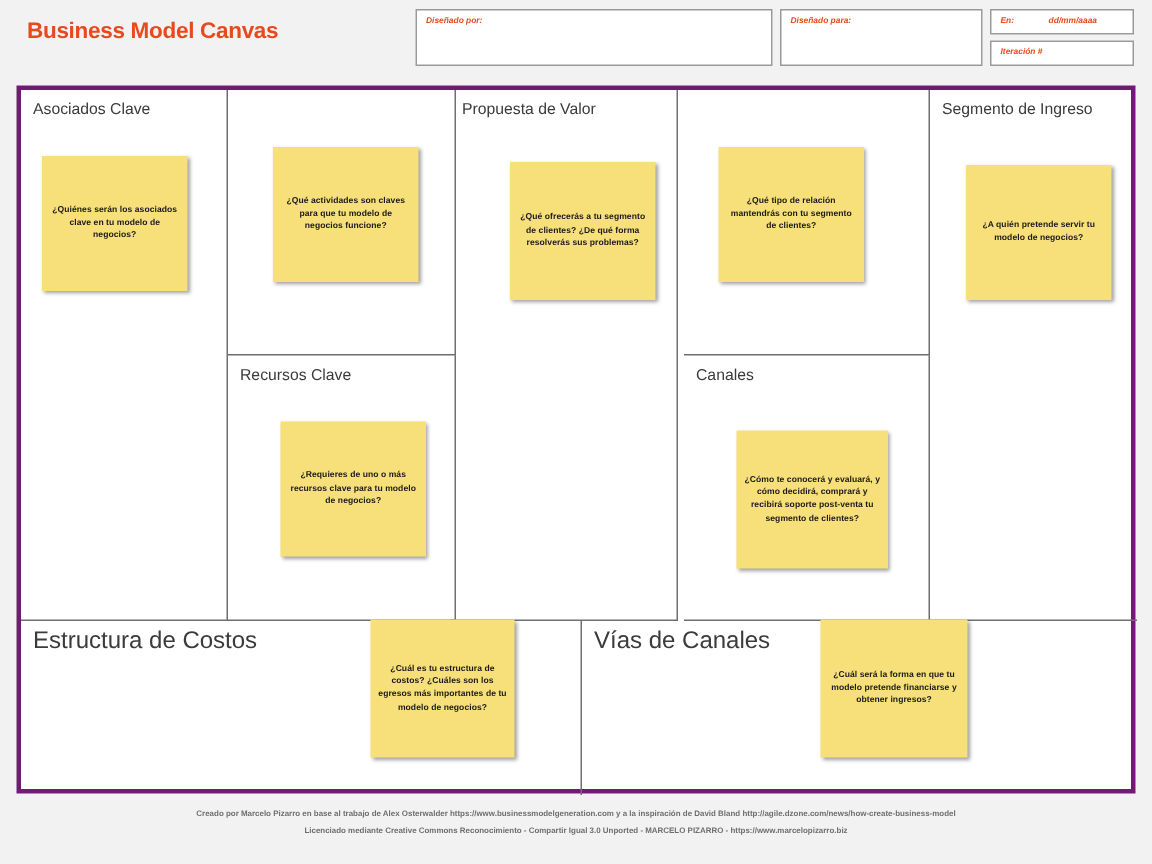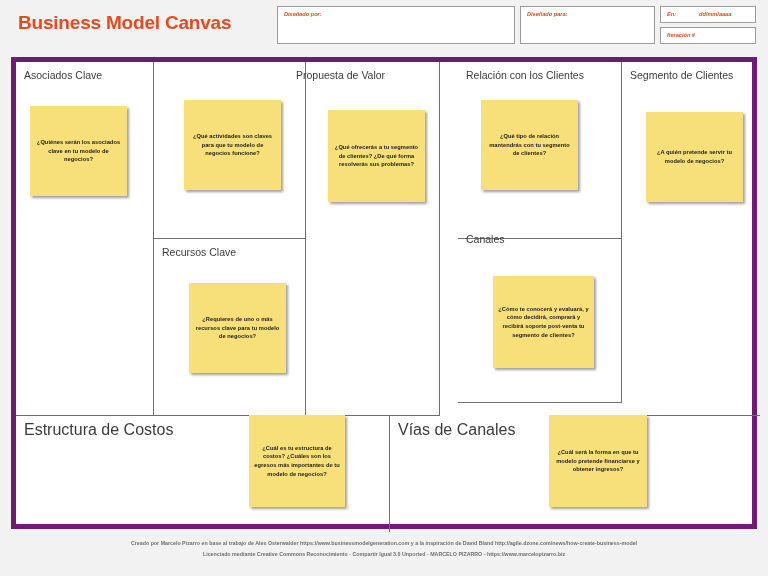--- a/index.html
+++ b/index.html
@@ -19,21 +19,21 @@
   .header {
     position: absolute;
     left: 0; top: 0;
     width: 768px;
     height: 52px;
   }
   .app-title {
     position: absolute;
     left: 18px;
     top: 12px;
-    font-size: 19px;
+    font-size: 15px;
     font-weight: bold;
     color: #e8491d;
     letter-spacing: -0.2px;
     white-space: nowrap;
   }
   .hdr-box {
     position: absolute;
     background: #ffffff;
     border: 1px solid #9a9a9a;
     box-sizing: border-box;
@@ -63,21 +63,21 @@
   #box-date { left: 660px; top: 6px; width: 96px; height: 17px; }
   #box-iteration { left: 660px; top: 27px; width: 96px; height: 17px; }
 
   
   .canvas {
     position: absolute;
     left: 11px;
     top: 57px;
     width: 746px;
     height: 472px;
-    border: 5px solid #701a75;
+    border: 3px solid #701a75;
     background: #ffffff;
     box-sizing: border-box;
   }
   .cell {
     position: absolute;
     box-sizing: border-box;
     border-right: 1px solid #6f6f6f;
     overflow: visible;
   }
   .cell.no-right { border-right: none; }
@@ -174,43 +174,42 @@
     </div>
   </div>
 
   <div class="cell has-bottom" style="left:138px; top:177px; width:152px; height:177px;">
     <div class="cell-title">Recursos Clave</div>
     <div class="note" style="left:35px; top:44px; width:97px; height:90px;">
       <span class="note-text">¿Requieres de uno o más recursos clave para tu modelo de negocios?</span>
     </div>
   </div>
 
-  <div class="cell has-bottom" style="left:272px; top:0; width:152px; height:354px;">
+  <div class="cell has-bottom" style="left:286px; top:0; width:152px; height:354px;">
     <div class="cell-title">Propuesta de Valor</div>
     <div class="note" style="left:40px; top:48px; width:97px; height:92px;">
       <span class="note-text">¿Qué ofrecerás a tu segmento de clientes? ¿De qué forma resolverás sus problemas?</span>
     </div>
   </div>
 
   <div class="cell has-bottom" style="left:442px; top:0; width:164px; height:177px;">
-    <div class="cell-title">Relación con los Clientes</div>
     <div class="note" style="left:23px; top:38px; width:97px; height:90px;">
       <span class="note-text">¿Qué tipo de relación mantendrás con tu segmento de clientes?</span>
     </div>
   </div>
 
-  <div class="cell has-bottom" style="left:442px; top:164px; width:164px; height:177px;">
+  <div class="cell has-bottom" style="left:442px; top:177px; width:164px; height:177px;">
     <div class="cell-title">Canales</div>
     <div class="note" style="left:35px; top:50px; width:101px; height:92px;">
       <span class="note-text">¿Cómo te conocerá y evaluará, y cómo decidirá, comprará y recibirá soporte post-venta tu segmento de clientes?</span>
     </div>
   </div>
 
   <div class="cell no-right has-bottom" style="left:606px; top:0; width:138px; height:354px;">
-    <div class="cell-title">Segmento de Clientes</div>
+    <div class="cell-title">Segmento de Ingreso</div>
     <div class="note" style="left:24px; top:50px; width:97px; height:90px;">
       <span class="note-text">¿A quién pretende servir tu modelo de negocios?</span>
     </div>
   </div>
 
   <div class="cell" style="left:0; top:354px; width:374px; height:116px;">
     <div class="cell-title big">Estructura de Costos</div>
     <div class="note" style="left:233px; top:-1px; width:96px; height:92px;">
       <span class="note-text">¿Cuál es tu estructura de costos? ¿Cuáles son los egresos más importantes de tu modelo de negocios?</span>
     </div>

